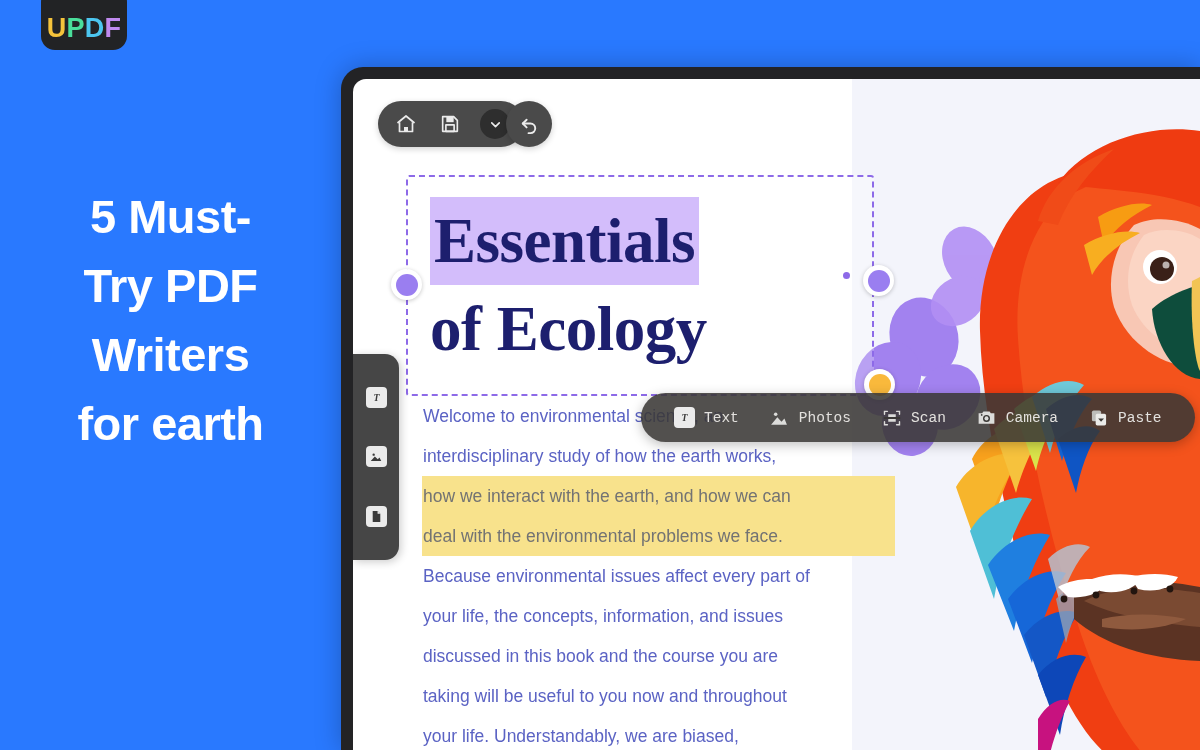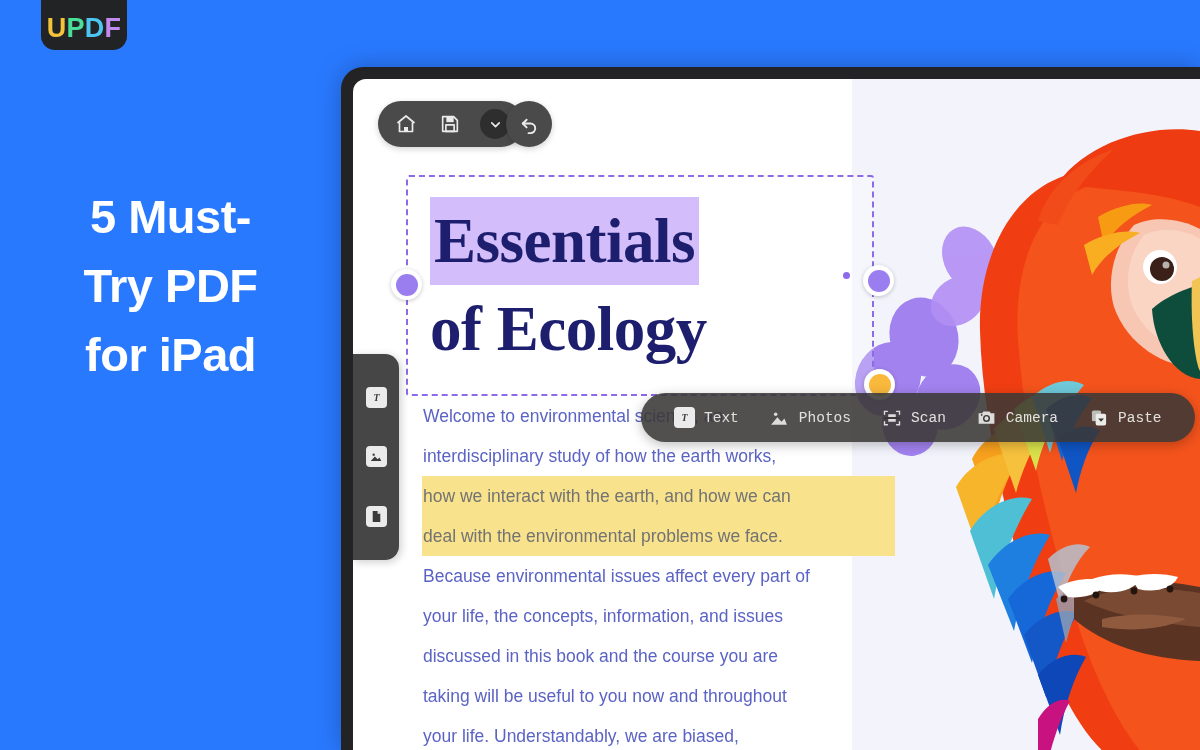--- a/index.html
+++ b/index.html
@@ -124,21 +124,22 @@
   <div class="logo-badge">
     <span class="lt" style="color:#f5c33b">U</span>
     <span class="lt" style="color:#4ade9b">P</span>
     <span class="lt" style="color:#4cc6f0">D</span>
     <span class="lt" style="color:#c08af0">F</span>
   </div>
 
   <div class="headline">
     <div>5 Must-</div>
     <div>Try PDF</div>
-    <div>for iPad</div>
+    <div>Writers</div>
+    <div>for earth</div>
   </div>
 
   <div class="tablet">
     <div class="screen">
 
       <div class="illus">
         <svg viewBox="0 0 348 683" preserveAspectRatio="xMinYMin slice" aria-hidden="true">
           <rect x="0" y="0" width="348" height="683" fill="#f3f4fb"></rect>
 
           <g fill="#9c79ef" opacity=".92">

